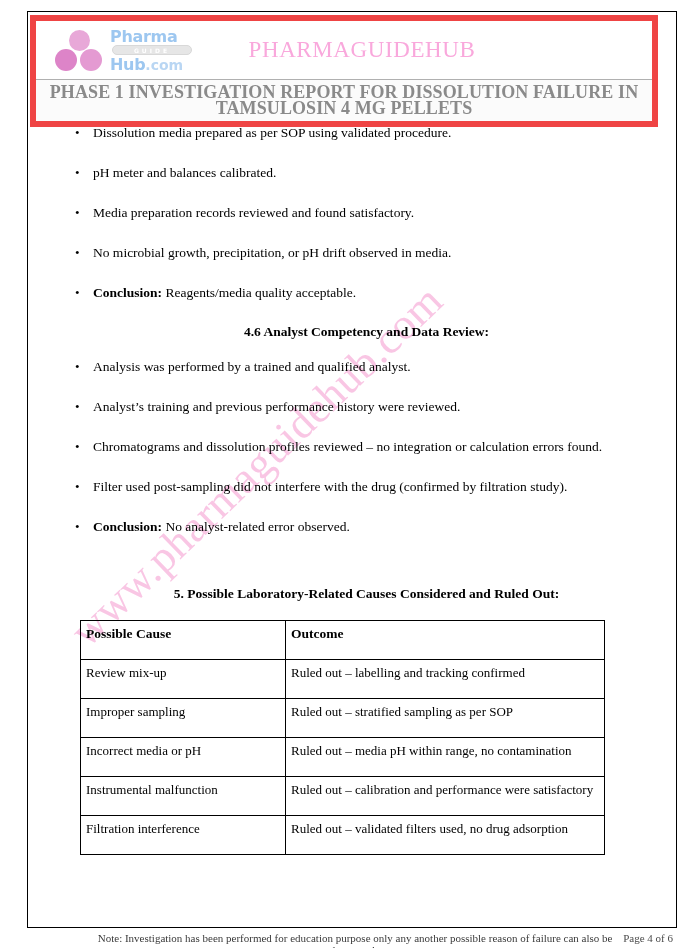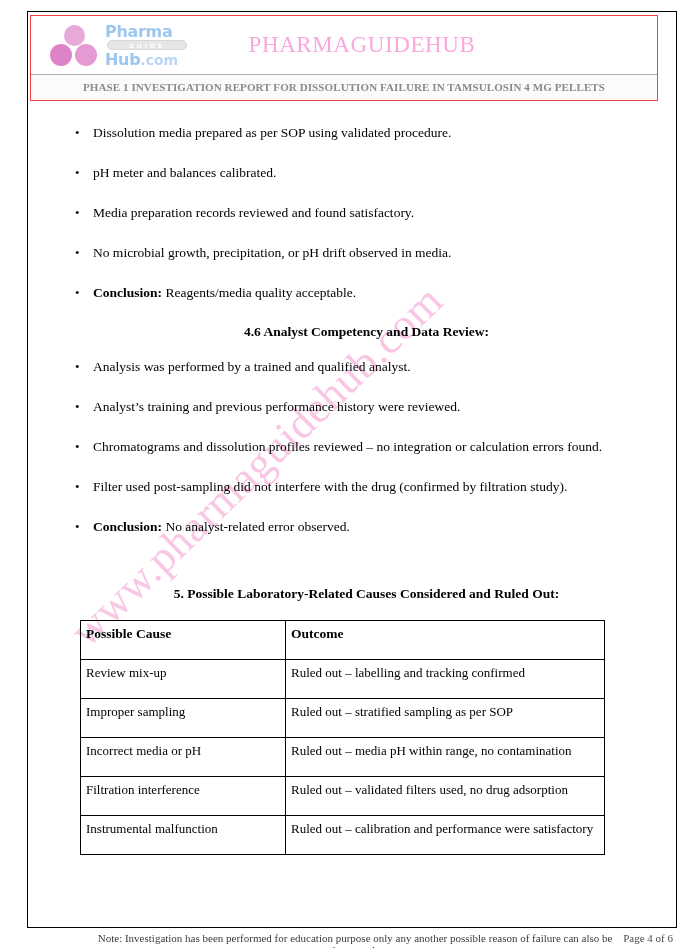--- a/index.html
+++ b/index.html
@@ -49,21 +49,21 @@
     transform-origin: 0 0;
     letter-spacing: 0.5px;
   }
 
   
   #header-box {
     position: absolute;
     left: 30px;
     top: 15px;
     width: 628px;
-    border: 1px solid #ef4444;
+    border: 6px solid #ef4444;
     box-sizing: border-box;
     z-index: 2;
     background: #ffffff;
   }
   #header-top {
     height: 58px;
     display: flex;
     align-items: center;
     position: relative;
   }
@@ -154,21 +154,21 @@
     letter-spacing: 0.6px;
     padding-left: 36px;
     box-sizing: border-box;
   }
   #header-banner {
     border-top: 1px solid #b0b0b0;
     background: #fbfbfb;
     text-align: center;
     font-family: "Liberation Serif", "DejaVu Serif", serif;
     font-weight: bold;
-    font-size: 11px;
+    font-size: 18px;
     color: #8a8a8a;
     line-height: 16px;
     padding: 4px 10px 5px 10px;
     letter-spacing: 0.1px;
   }
 
   
   #content {
     position: absolute;
     left: 30px;
@@ -323,26 +323,26 @@
         </tr>
         <tr>
           <td class="col-cause">Improper sampling</td>
           <td>Ruled out – stratified sampling as per SOP</td>
         </tr>
         <tr>
           <td class="col-cause">Incorrect media or pH</td>
           <td>Ruled out – media pH within range, no contamination</td>
         </tr>
         <tr>
+          <td class="col-cause">Instrumental malfunction</td>
+          <td>Ruled out – calibration and performance were satisfactory</td>
+        </tr>
+        <tr>
           <td class="col-cause">Filtration interference</td>
           <td>Ruled out – validated filters used, no drug adsorption</td>
-        </tr>
-        <tr>
-          <td class="col-cause">Instrumental malfunction</td>
-          <td>Ruled out – calibration and performance were satisfactory</td>
         </tr>
       </tbody>
   </table>
 
 </div>
 
 <div id="footer">
   <div id="footer-note">Note: Investigation has been performed for education purpose only any another possible reason of failure can also be happened.</div>
   <div id="footer-page">Page 4 of 6</div>
 </div>

